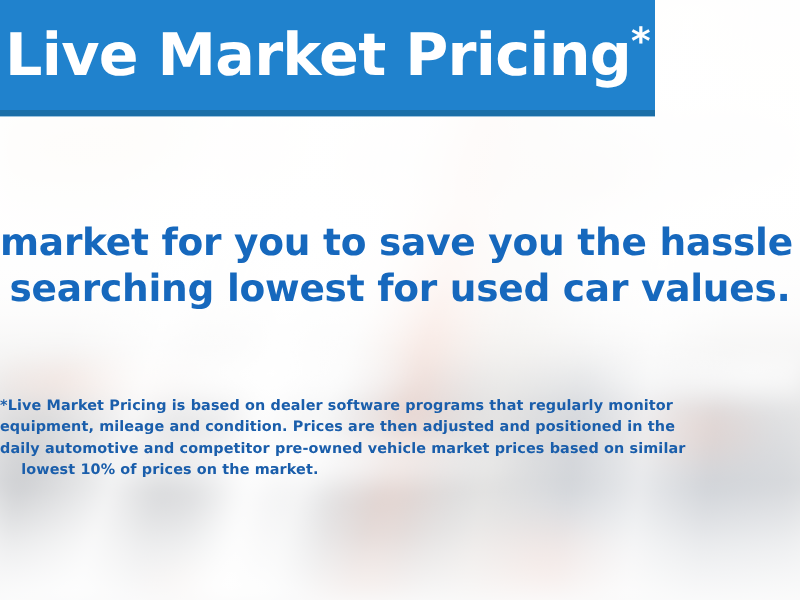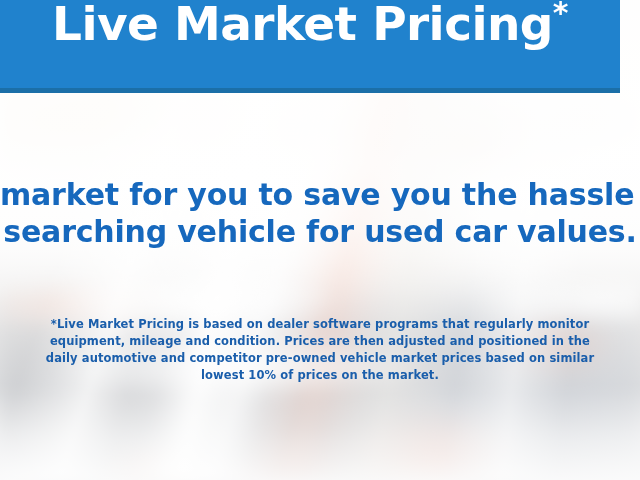--- a/index.html
+++ b/index.html
@@ -115,25 +115,25 @@
         rgba(255,255,255,0.66) 82%,
         rgba(255,255,255,0.80) 92%,
         rgba(255,255,255,0.88) 100%);
   }
 
   
   .header-banner {
     position: absolute;
     top: 0;
     left: 0;
-    width: 620px;
+    width: 524px;
     height: 93px;
     box-sizing: border-box;
     display: flex;
-    align-items: flex-start;
+    align-items: center;
     justify-content: center;
   }
   .header-banner .banner-fill {
     position: absolute;
     inset: 0;
   }
   .header-banner .banner-edge {
     position: absolute;
     left: 0;
     right: 0;
@@ -177,21 +177,21 @@
     white-space: nowrap;
     font-family: "DejaVu Sans", sans-serif;
   }
 
   
   .fineprint {
     position: absolute;
     top: 316px;
     left: 0;
     width: 640px;
-    text-align: center;
+    text-align: left;
   }
   .fineprint .fp-line {
     display: block;
     color: #1a5eab;
     font-size: 11.5px;
     font-weight: bold;
     line-height: 17px;
     letter-spacing: 0.1px;
     white-space: nowrap;
     font-family: "DejaVu Sans", sans-serif;
@@ -213,23 +213,23 @@
   </div>
 
   <div class="header-banner">
     <div class="banner-fill" style="background: rgb(32, 130, 205);"></div>
     <div class="banner-edge" style="background: rgb(27, 111, 168);"></div>
     <h1 class="banner-title" style="color: rgb(255, 255, 255);"><span>Live Market Pricing</span><span class="asterisk">*</span></h1>
   </div>
 
   <div class="headline">
     <span class="hl-line" style="color: rgb(22, 104, 189);">market for you to save you the hassle of</span>
-    <span class="hl-line" style="color: rgb(22, 104, 189);">searching vehicle for used car values.</span>
+    <span class="hl-line" style="color: rgb(22, 104, 189);">searching lowest for used car values.</span>
   </div>
 
   <div class="fineprint">
     <span class="fp-line" style="color: rgb(26, 94, 171);">*Live Market Pricing is based on dealer software programs that regularly monitor</span>
     <span class="fp-line" style="color: rgb(26, 94, 171);">equipment, mileage and condition. Prices are then adjusted and positioned in the</span>
     <span class="fp-line" style="color: rgb(26, 94, 171);">daily automotive and competitor pre-owned vehicle market prices based on similar</span>
-    <span class="fp-line" style="color: rgb(26, 94, 171);">lowest 10% of prices on the market.</span>
+    <span class="fp-line" style="color: rgb(26, 94, 171); padding-left: 17px;">lowest 10% of prices on the market.</span>
   </div>
 
 </div>
 
 </body></html>

